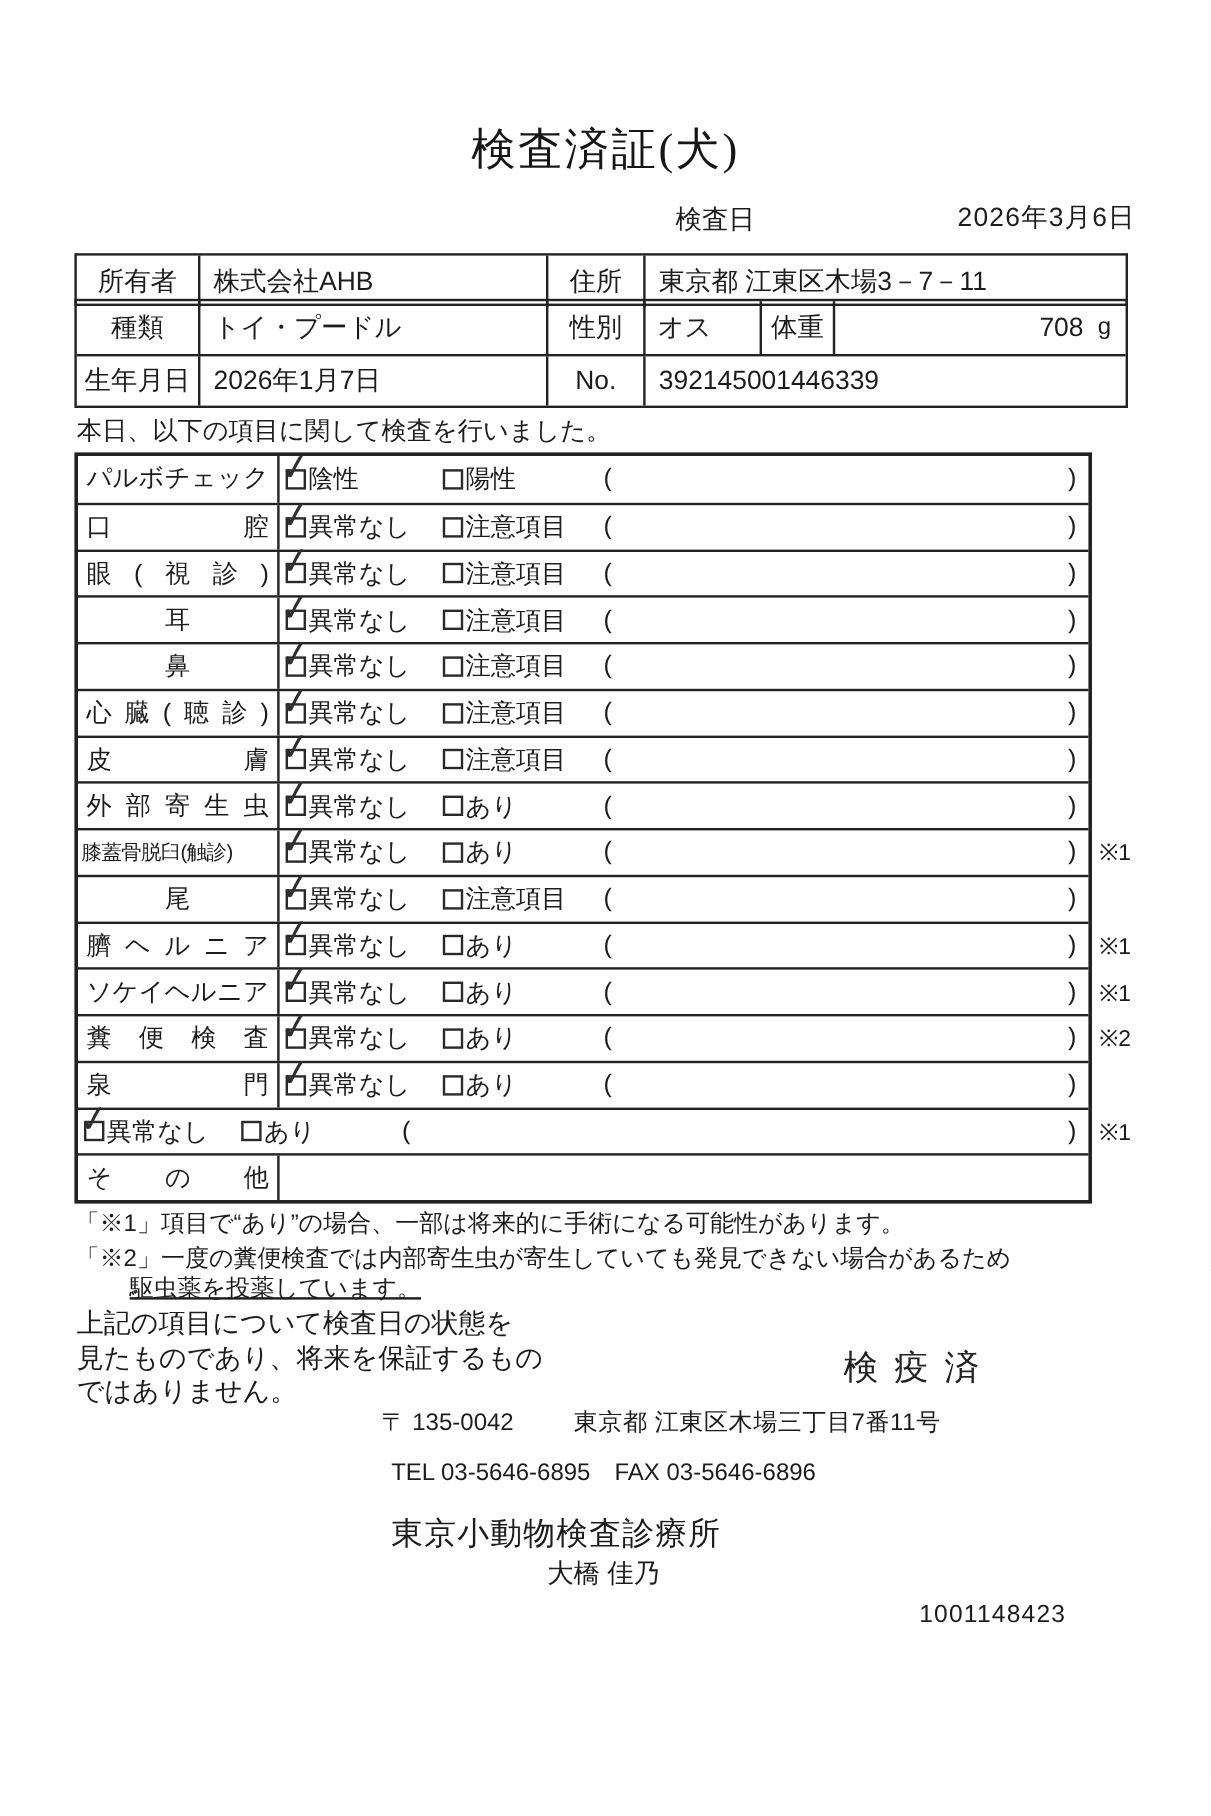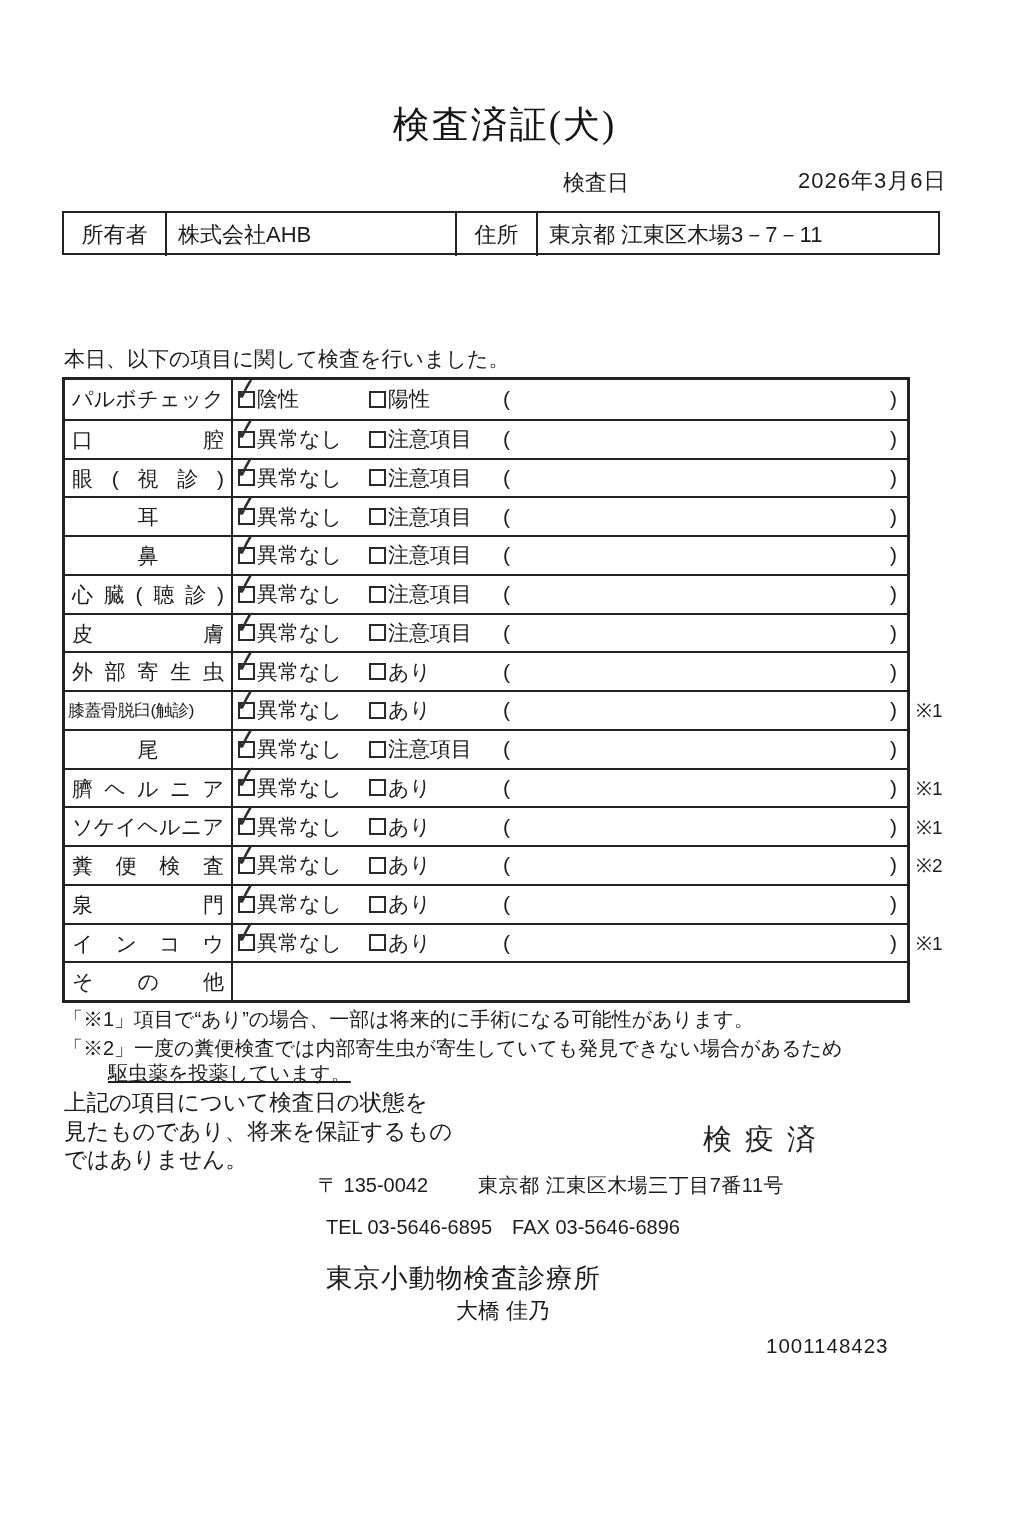--- a/index.html
+++ b/index.html
@@ -142,20 +142,39 @@
 
   <div class="abs htable t-owner">
     <div class="hrow">
       <div class="hcell center w-label">所有者</div>
       <div class="hcell w-value bl">株式会社AHB</div>
       <div class="hcell center w-mid bl br">住所</div>
       <div class="hcell w-rest">東京都 江東区木場3－7－11</div>
     </div>
   </div>
 
+  <div class="abs htable t-pet">
+    <div class="hrow">
+      <div class="hcell center w-label">種類</div>
+      <div class="hcell w-value bl">トイ・プードル</div>
+      <div class="hcell center w-mid bl br">性別</div>
+      <div class="hcell w-sex">オス</div>
+      <div class="hcell center w-weight bl br">体重</div>
+      <div class="hcell weight-val">
+        <span>708</span>
+        <span class="unit">g</span>
+      </div>
+    </div>
+    <div class="hrow">
+      <div class="hcell center w-label">生年月日</div>
+      <div class="hcell w-value bl">2026年1月7日</div>
+      <div class="hcell center w-mid bl br">No.</div>
+      <div class="hcell w-rest">392145001446339</div>
+    </div>
+  </div>
 
   <div class="abs intro">本日、以下の項目に関して検査を行いました。</div>
 
   <div class="abs check-table">
     <div class="check-row label-justify">
       <div class="row-label">パルボチェック</div>
       <div class="row-content">
         <span class="opt opt1">
           <span class="checkbox-wrap">
             <span class="box"></span>
@@ -469,21 +488,20 @@
           </span>
           <span class="opt-text">あり</span>
         </span>
         <span class="paren-open">(</span>
         <span class="paren-close">)</span>
       </div>
 
     </div>
 
     <div class="check-row label-justify">
-      <div class="row-label">インコウ</div>
       <div class="row-content">
         <span class="opt opt1">
           <span class="checkbox-wrap">
             <span class="box"></span>
             <span class="tick">✓</span>
           </span>
           <span class="opt-text">異常なし</span>
         </span>
         <span class="opt opt2">
           <span class="checkbox-wrap">

